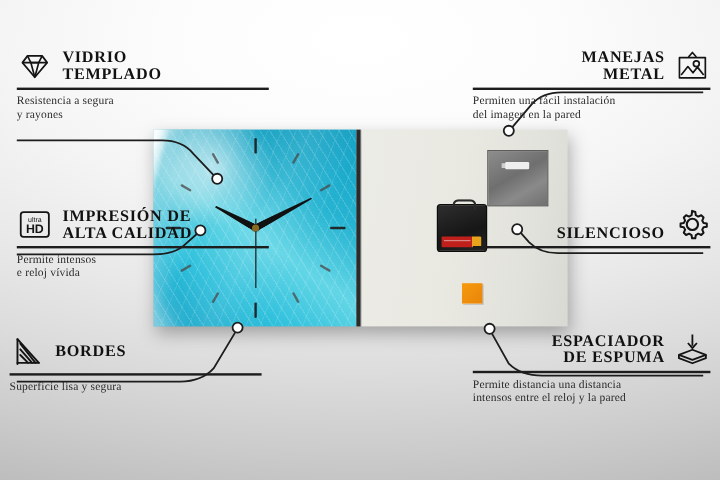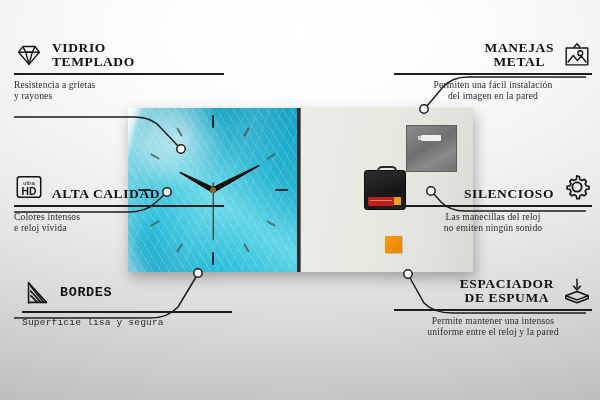--- a/index.html
+++ b/index.html
@@ -92,28 +92,28 @@
     background:linear-gradient(135deg,#f79a0f,#e8850a);
     box-shadow:1px 1px 0 rgba(120,120,110,.35);}
 
   
   .feature{position:absolute;width:210px;}
   .feature .head{display:flex;align-items:center;gap:8px;}
   .feature.right .head{flex-direction:row-reverse;justify-content:flex-start;}
   .icon{width:30px;height:30px;flex:0 0 30px;display:block;}
   .title{font-size:13.5px;line-height:14.5px;letter-spacing:.6px;color:#111;
     font-weight:700;text-transform:uppercase;}
-  .feature.right .title{text-align:center;}
+  .feature.right .title{text-align:right;}
   .rule{height:1.6px;background:#1d1d1d;margin:3px 0 4px;}
   .desc{font-size:9.6px;line-height:11.6px;color:#2b2b2b;letter-spacing:.15px;}
-  .feature.right .desc{text-align:center;}
+  .feature.right .desc{text-align:left;}
 
   #f-vidrio{left:14px;top:40px;}
   #f-impresion{left:14px;top:172px;}
-  #f-bordes{left:22px;top:278px;font-family:Liberation Mono, monospace;}
+  #f-bordes{left:8px;top:278px;}
   #f-manejas{right:8px;top:40px;width:198px;}
   #f-mecanismo{right:8px;top:172px;width:198px;}
   #f-espaciador{right:8px;top:276px;width:198px;}
   .feature.right{position:absolute;}
 
   #wires{position:absolute;inset:0;pointer-events:none;}
   #wires path{fill:none;stroke:#1d1d1d;stroke-width:1.5;}
   #wires circle{fill:#ffffff;stroke:#1d1d1d;stroke-width:1.5;}
 </style>
 </head>
@@ -221,42 +221,42 @@
           </g>
         </svg>
       </span>
       <span class="title">
         <span>VIDRIO</span><br>
         <span>TEMPLADO</span>
       </span>
     </div>
     <div class="rule"></div>
     <div class="desc">
-      <span>Resistencia a grietas</span><br>
+      <span>Resistencia a segura</span><br>
       <span>y rayones</span>
     </div>
   </div>
 
   <div class="feature left" id="f-impresion">
     <div class="head">
       <span class="icon">
         <svg viewBox="0 0 32 32" width="30" height="30">
           <rect x="3.5" y="5" width="25" height="22" rx="2.5" fill="none" stroke="#141414" stroke-width="1.6"></rect>
           <text x="16" y="14" font-family="Liberation Sans, sans-serif" font-size="6.2" text-anchor="middle" fill="#141414">ultra</text>
           <text x="16" y="24" font-family="Liberation Sans, sans-serif" font-size="11" font-weight="bold" text-anchor="middle" fill="#141414">HD</text>
         </svg>
       </span>
       <span class="title">
-        <br>
+        <span>IMPRESIÓN DE</span><br>
         <span>ALTA CALIDAD</span>
       </span>
     </div>
     <div class="rule"></div>
     <div class="desc">
-      <span>Colores intensos</span><br>
+      <span>Permite intensos</span><br>
       <span>e reloj vívida</span>
     </div>
   </div>
 
   <div class="feature left" id="f-bordes">
     <div class="head">
       <span class="icon">
         <svg viewBox="0 0 32 32" width="30" height="30">
           <g stroke="#141414" stroke-width="1.7" stroke-linecap="round">
             <path d="M7 5 L7 27"></path>
@@ -314,42 +314,38 @@
             <circle cx="16" cy="16" r="5"></circle>
           </g>
         </svg>
       </span>
       <span class="title">
         <br>
         <span>SILENCIOSO</span>
       </span>
     </div>
     <div class="rule"></div>
-    <div class="desc">
-      <span>Las manecillas del reloj</span><br>
-      <span>no emiten ningún sonido</span>
-    </div>
   </div>
 
   <div class="feature right" id="f-espaciador">
     <div class="head">
       <span class="icon">
         <svg viewBox="0 0 32 32" width="30" height="30">
           <g fill="none" stroke="#141414" stroke-width="1.6" stroke-linejoin="round">
             <path d="M16 3 L16 13 M12 10.5 L16 15 L20 10.5"></path>
             <path d="M16 16.5 L28 21 L16 25.5 L4 21 Z"></path>
             <path d="M4 21 L4 24 L16 28.5 L28 24 L28 21"></path>
           </g>
         </svg>
       </span>
       <span class="title">
         <span>ESPACIADOR</span><br>
         <span>DE ESPUMA</span>
       </span>
     </div>
     <div class="rule"></div>
     <div class="desc">
-      <span>Permite mantener una intensos</span><br>
-      <span>uniforme entre el reloj y la pared</span>
+      <span>Permite distancia una distancia</span><br>
+      <span>intensos entre el reloj y la pared</span>
     </div>
   </div>
 
 </div>
 
 </body></html>

